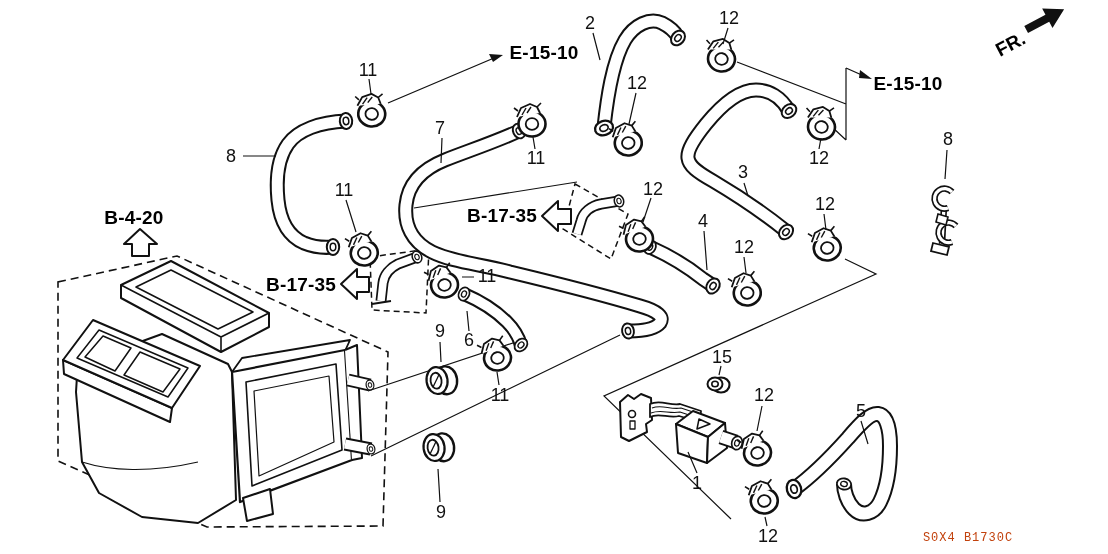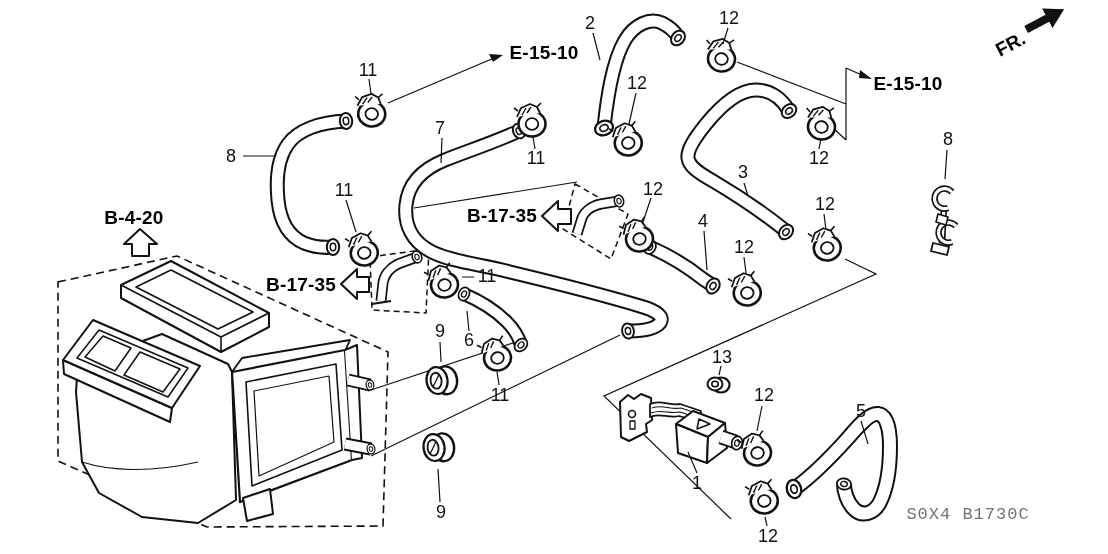--- a/index.html
+++ b/index.html
@@ -4,21 +4,21 @@
 <style>
   html,body{margin:0;padding:0;background:#fff;}
   #stage{position:relative;width:1108px;height:554px;background:#ffffff;overflow:hidden;
          font-family:"Liberation Sans",sans-serif;color:#111;}
   #stage svg{position:absolute;left:0;top:0;}
   .callout{position:absolute;transform:translate(-50%,-50%);font-size:18px;line-height:1;
            color:#111;white-space:nowrap;}
   .ref{position:absolute;transform:translate(-50%,-50%);font-size:19px;font-weight:700;
        letter-spacing:0.2px;color:#000;white-space:nowrap;text-align:center;}
   .code{position:absolute;transform:translate(-50%,-50%);font-family:"Liberation Mono",monospace;
-        font-size:17px;letter-spacing:1px;color:#737373;white-space:nowrap;}
+        font-size:12px;letter-spacing:1px;color:#c2410c;white-space:nowrap;margin-top:24px;}
 </style>
 </head>
 <body>
 
 <div id="stage">
 
 <svg width="1108" height="554" viewBox="0 0 1108 554">
   <defs>
     <g id="clampG">
       <ellipse cx="0" cy="3" rx="13.5" ry="12.5" fill="#fff" stroke="#111" stroke-width="2.6"></ellipse>
@@ -205,21 +205,21 @@
 <div class="callout" style="left:697px;top:483px;">1</div>
 <div class="callout" style="left:590px;top:23px;">2</div>
 <div class="callout" style="left:743px;top:172px;">3</div>
 <div class="callout" style="left:703px;top:221px;">4</div>
 <div class="callout" style="left:861px;top:411px;">5</div>
 <div class="callout" style="left:469px;top:340px;">6</div>
 <div class="callout" style="left:440px;top:128px;">7</div>
 <div class="callout" style="left:231px;top:156px;">8</div>
 <div class="callout" style="left:440px;top:331px;">9</div>
 <div class="callout" style="left:441px;top:512px;">9</div>
-<div class="callout" style="left:722px;top:357px;">13</div>
+<div class="callout" style="left:722px;top:357px;">15</div>
 <div class="callout" style="left:368px;top:70px;">11</div>
 <div class="callout" style="left:344px;top:190px;">11</div>
 <div class="callout" style="left:536px;top:158px;">11</div>
 <div class="callout" style="left:487px;top:276px;">11</div>
 <div class="callout" style="left:500px;top:395px;">11</div>
 <div class="callout" style="left:729px;top:18px;">12</div>
 <div class="callout" style="left:637px;top:83px;">12</div>
 <div class="callout" style="left:819px;top:158px;">12</div>
 <div class="callout" style="left:825px;top:204px;">12</div>
 <div class="callout" style="left:653px;top:189px;">12</div>

